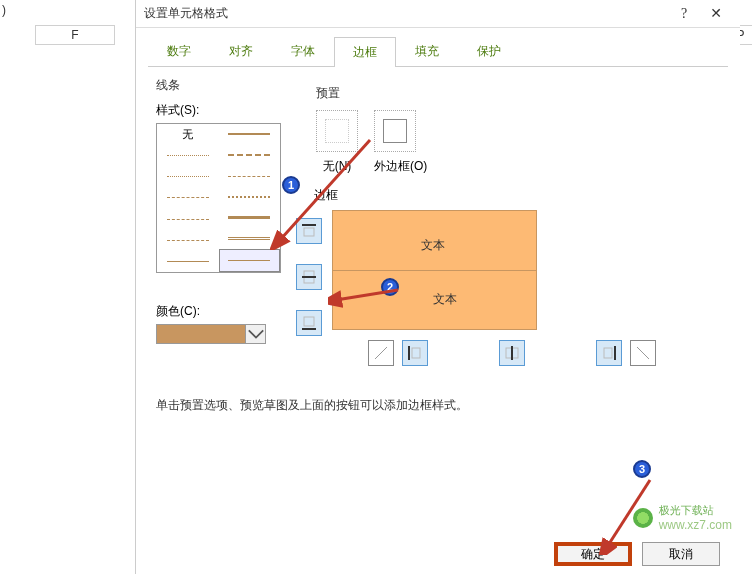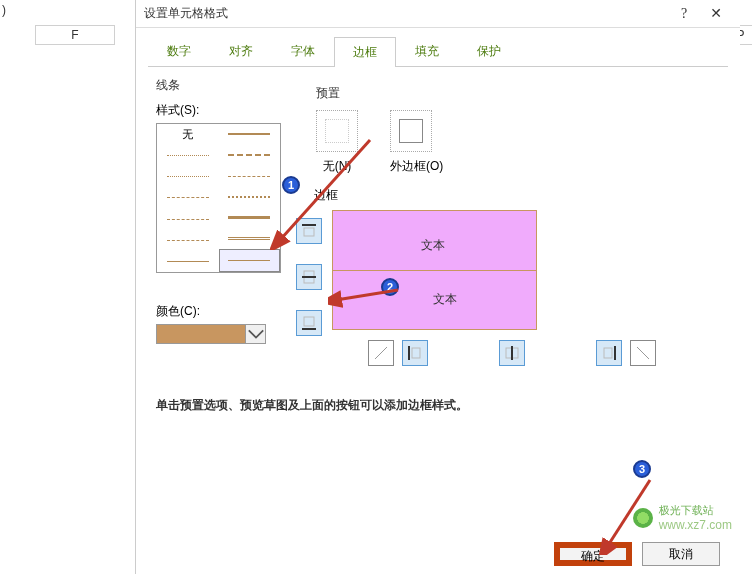--- a/index.html
+++ b/index.html
@@ -23,43 +23,43 @@
 .style-box { border: 1px solid #999; width: 125px; height: 150px; display: flex; }
 .style-col { width: 50%; display: flex; flex-direction: column; }
 .style-opt { flex: 1; display: flex; align-items: center; justify-content: center; font-size: 11px; position: relative; }
 .line-sample { width: 42px; height: 0; }
 .selected-style { border: 1px solid #888; background: #eef; }
 .color-label { margin: 30px 0 4px 0; font-size: 12px; }
 .color-row { display: flex; align-items: center; }
 .color-swatch { width: 90px; height: 20px; background: #c89660; border: 1px solid #999; }
 .color-dd { width: 20px; height: 20px; border: 1px solid #999; border-left: none; display: flex; align-items: center; justify-content: center; cursor: pointer; background: #f0f0f0; }
 .preset-sec { position: absolute; left: 180px; top: 18px; }
-.preset-row { display: flex; gap: 32px; margin-top: 8px; }
+.preset-row { display: flex; gap: 16px; margin-top: 8px; }
 .preset-item { text-align: center; }
 .preset-box { width: 42px; height: 42px; border: 1px dotted #aaa; display: flex; align-items: center; justify-content: center; cursor: pointer; margin-bottom: 6px; }
 .preset-inner { width: 24px; height: 24px; border: 1px solid #888; position: relative; }
 .preset-inner.none { border: 1px dotted #ccc; }
 .preset-inner .cross-v { position: absolute; left: 50%; top: 0; bottom: 0; width: 1px; background: #888; }
 .preset-inner .cross-h { position: absolute; top: 50%; left: 0; right: 0; height: 1px; background: #888; }
 .border-sec { position: absolute; left: 160px; top: 120px; }
 .border-label { font-size: 12px; margin-bottom: 6px; margin-left: 18px; }
 .border-area { display: flex; }
 .side-btns { display: flex; flex-direction: column; gap: 20px; margin-right: 10px; margin-top: 8px; }
 .bbtn { width: 26px; height: 26px; border: 1px solid #888; background: #fff; cursor: pointer; display: flex; align-items: center; justify-content: center; }
 .bbtn.active { background: #d6e8f7; border-color: #5a9bd5; }
-.preview-box { width: 205px; height: 120px; border: 1px solid #c89660; background: #f0abfc; position: relative; }
+.preview-box { width: 205px; height: 120px; border: 1px solid #c89660; background: #fdba74; position: relative; }
 .preview-box .mid-h { position: absolute; top: 50%; left: 0; right: 0; height: 1px; background: #c89660; }
 .preview-text { position: absolute; font-size: 12px; color: #333; }
 .pt1 { top: 26px; left: 88px; }
 .pt2 { top: 80px; left: 100px; }
 .bottom-btns { display: flex; gap: 8px; margin-top: 10px; margin-left: 36px; }
-.hint { position: absolute; left: 20px; top: 330px; font-size: 12px; color: #333; font-weight: bold; }
+.hint { position: absolute; left: 20px; top: 330px; font-size: 12px; color: #333; }
 .footer { position: absolute; bottom: 8px; right: 20px; display: flex; gap: 10px; }
 .btn { width: 78px; height: 24px; border: 1px solid #999; background: #f3f3f3; font-size: 12px; cursor: pointer; }
-.btn.primary { border: 6px solid #c2410c; margin-left: 8px; }
+.btn.primary { border: 4px solid #c2410c; margin-left: 8px; }
 .marker { position: absolute; width: 18px; height: 18px; border-radius: 50%; background: #2b5fd9; color: #fff; font-size: 11px; font-weight: bold; display: flex; align-items: center; justify-content: center; border: 2px solid #1a3a90; }
 .m1 { left: 282px; top: 176px; }
 .m2 { left: 381px; top: 278px; }
 .m3 { left: 633px; top: 460px; }
 .arrow { position: absolute; pointer-events: none; }
 .watermark { position: absolute; right: 20px; bottom: 42px; display: flex; align-items: center; gap: 6px; opacity: 0.85; }
 .wm-icon { width: 20px; height: 20px; border-radius: 50%; background: radial-gradient(circle, #7fd64b 40%, #3fa528 42%); }
 .wm-text { font-size: 11px; color: #5aa63d; }
 .wm-sub { font-size: 12px; color: #8bbf6e; }
 svg.icon-line { width: 18px; height: 18px; }

